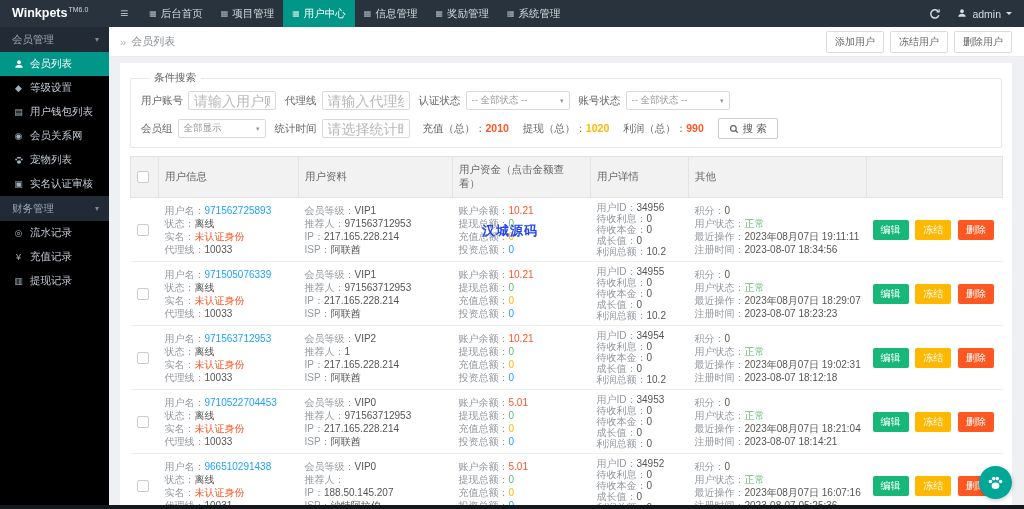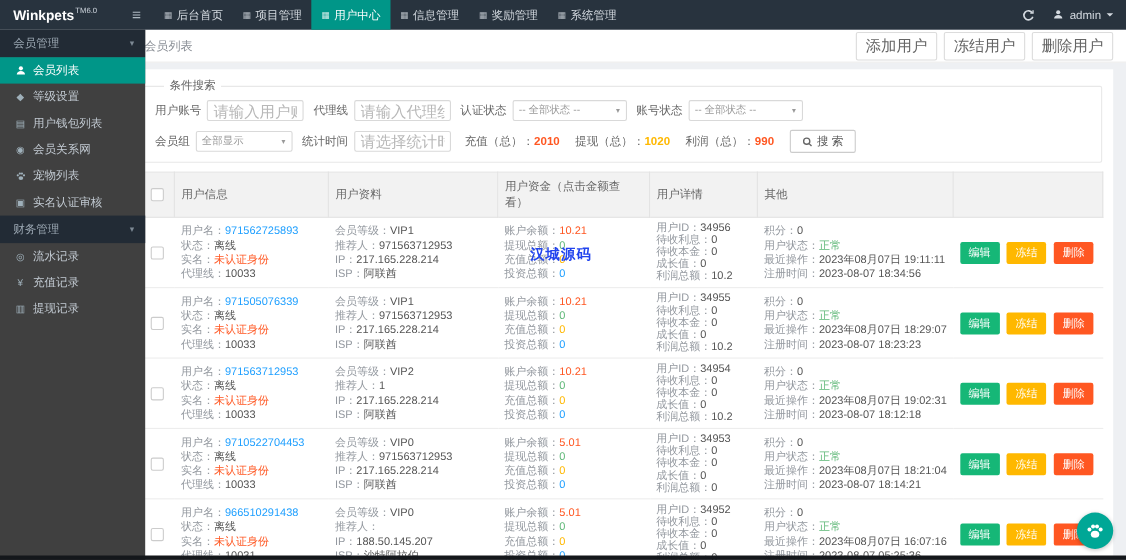--- a/index.html
+++ b/index.html
@@ -21,40 +21,40 @@
     color:#d4dae0; font-size:10.5px; cursor:pointer; }
   .topmenu .item .mico { font-size:8px; opacity:.8; }
   .topmenu .item.active { background:#009688; color:#fff; }
   .top-right { margin-left:auto; display:flex; align-items:center; gap:16px;
     padding-right:12px; color:#d4dae0; font-size:10.5px; }
   .refresh { display:flex; align-items:center; cursor:pointer; }
   .admin { display:flex; align-items:flex-start; gap:5px; cursor:pointer; }
   .caret-down { width:0; height:0; border:3.5px solid transparent;
     border-top-color:#d4dae0; margin-top:4px; }
   
-  .sidebar { position:absolute; top:27px; left:0; bottom:0; width:132px;
-    background:#404040; z-index:30; }
+  .sidebar { position:absolute; top:27px; left:0; bottom:0; width:109px;
+    background:#000000; z-index:30; }
   .side-group { height:25px; display:flex; align-items:center; justify-content:space-between;
     padding:0 10px 0 12px; color:#9aa6b1; font-size:10.5px; background:#222b35; cursor:pointer; }
   .side-group .gcaret { font-size:8px; color:#7d8994; }
   .side-item { height:24px; display:flex; align-items:center; gap:6px;
     padding-left:13px; color:#c2cad2; font-size:10.5px; cursor:pointer; }
   .side-item .ico { width:11px; display:flex; justify-content:center; font-size:9px;
     color:#9fb0ba; font-style:normal; }
   .side-item.active { background:#009688; color:#fff; }
   .side-item.active .ico { color:#fff; }
   
   .main { position:absolute; left:108px; top:27px; right:0; bottom:0; overflow:hidden; }
   .crumbbar { height:30px; background:#fff; border-bottom:1px solid #ebebeb;
     display:flex; align-items:center; padding:0 12px; }
   .crumb-title { color:#8a8f96; font-size:11px; display:flex; align-items:center; gap:5px; }
   .crumb-sep { color:#b3b3b3; font-size:11px; }
   .crumb-btns { margin-left:auto; display:flex; gap:6px; }
   .btn-plain { background:#fff; border:1px solid #dcdcdc; border-radius:2px; color:#666;
-    font-size:14px; padding:3px 8px; cursor:pointer; font-family:inherit; white-space:nowrap; }
+    font-size:10px; padding:3px 8px; cursor:pointer; font-family:inherit; white-space:nowrap; }
   .card { margin:6px 12px 0 12px; background:#fff; padding:8px 10px; height:520px; }
   
   fieldset.cond { border:1px solid #e8e8e8; border-radius:2px; padding:6px 10px 8px; }
   fieldset.cond legend { font-size:10.5px; color:#666; padding:0 5px; margin-left:8px; }
   .frow { display:flex; align-items:center; }
   .frow + .frow { margin-top:8px; }
   .fitem { display:flex; align-items:center; margin-right:9px; }
   .flabel { font-size:10.5px; color:#666; margin-right:5px; white-space:nowrap; }
   .finput { width:88px; height:19px; border:1px solid #d9d9d9; border-radius:2px;
     font-size:14px; color:#666; padding:0 5px; outline:none; background:#fff; font-family:inherit; }

